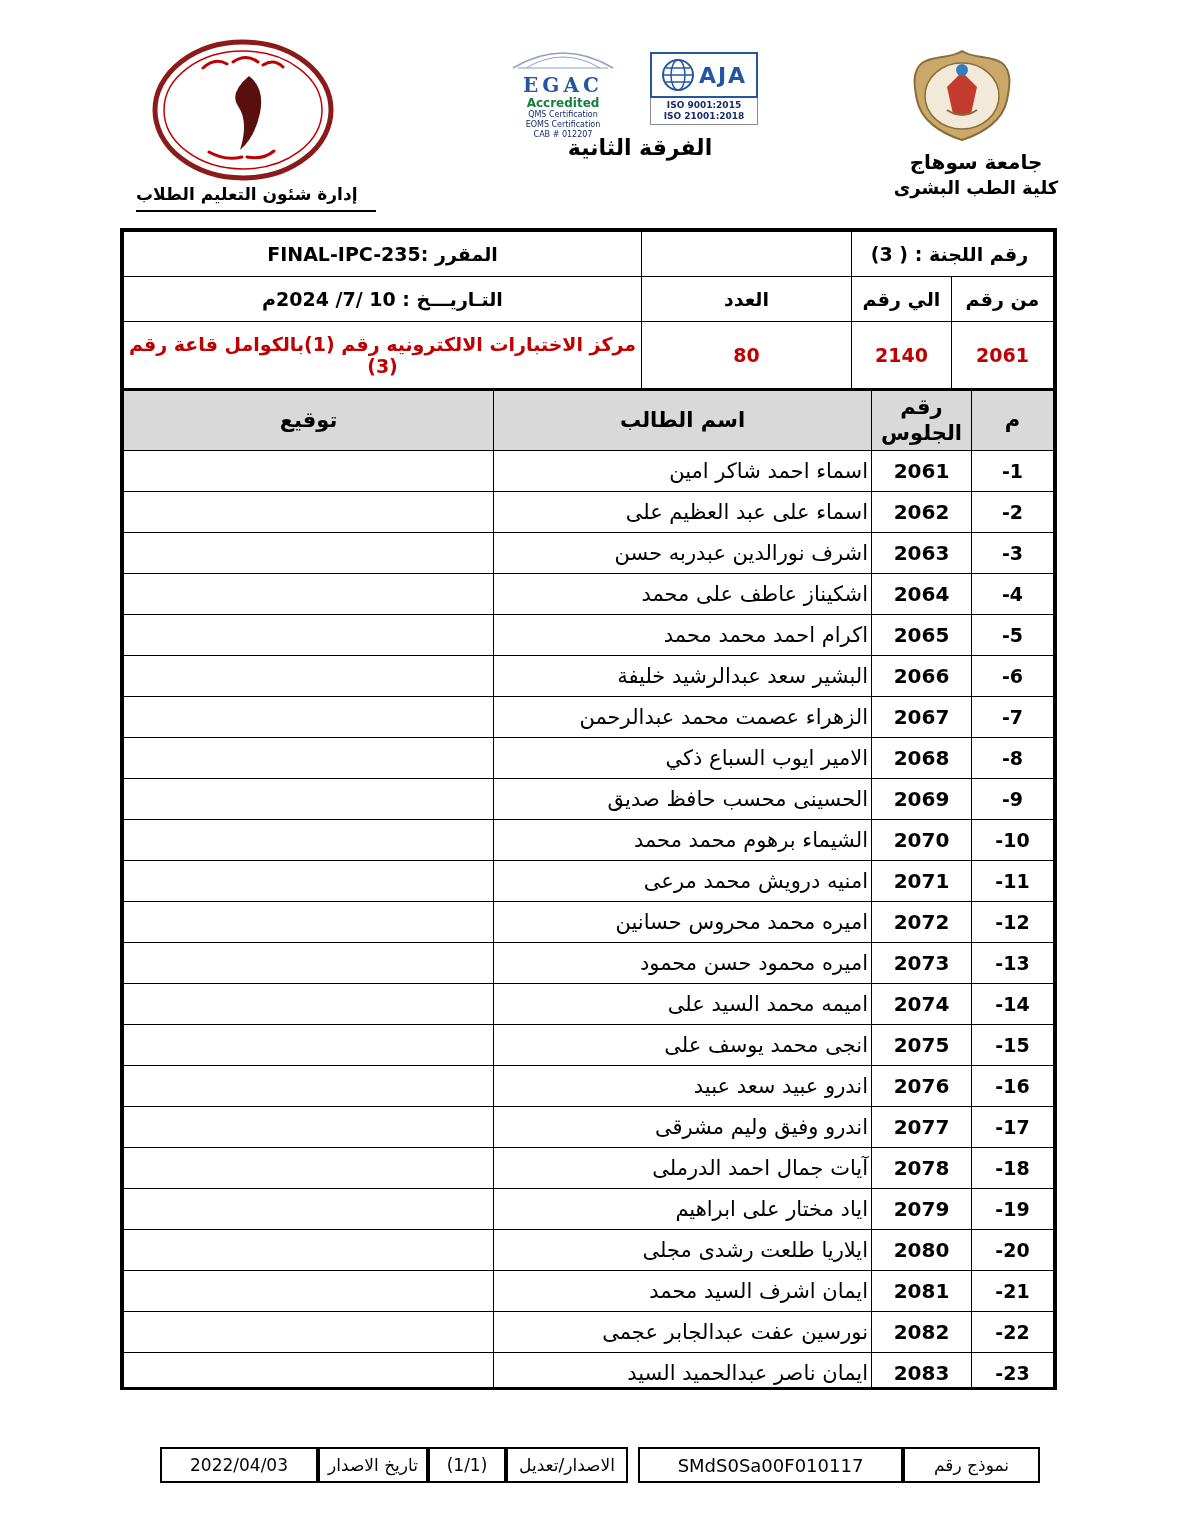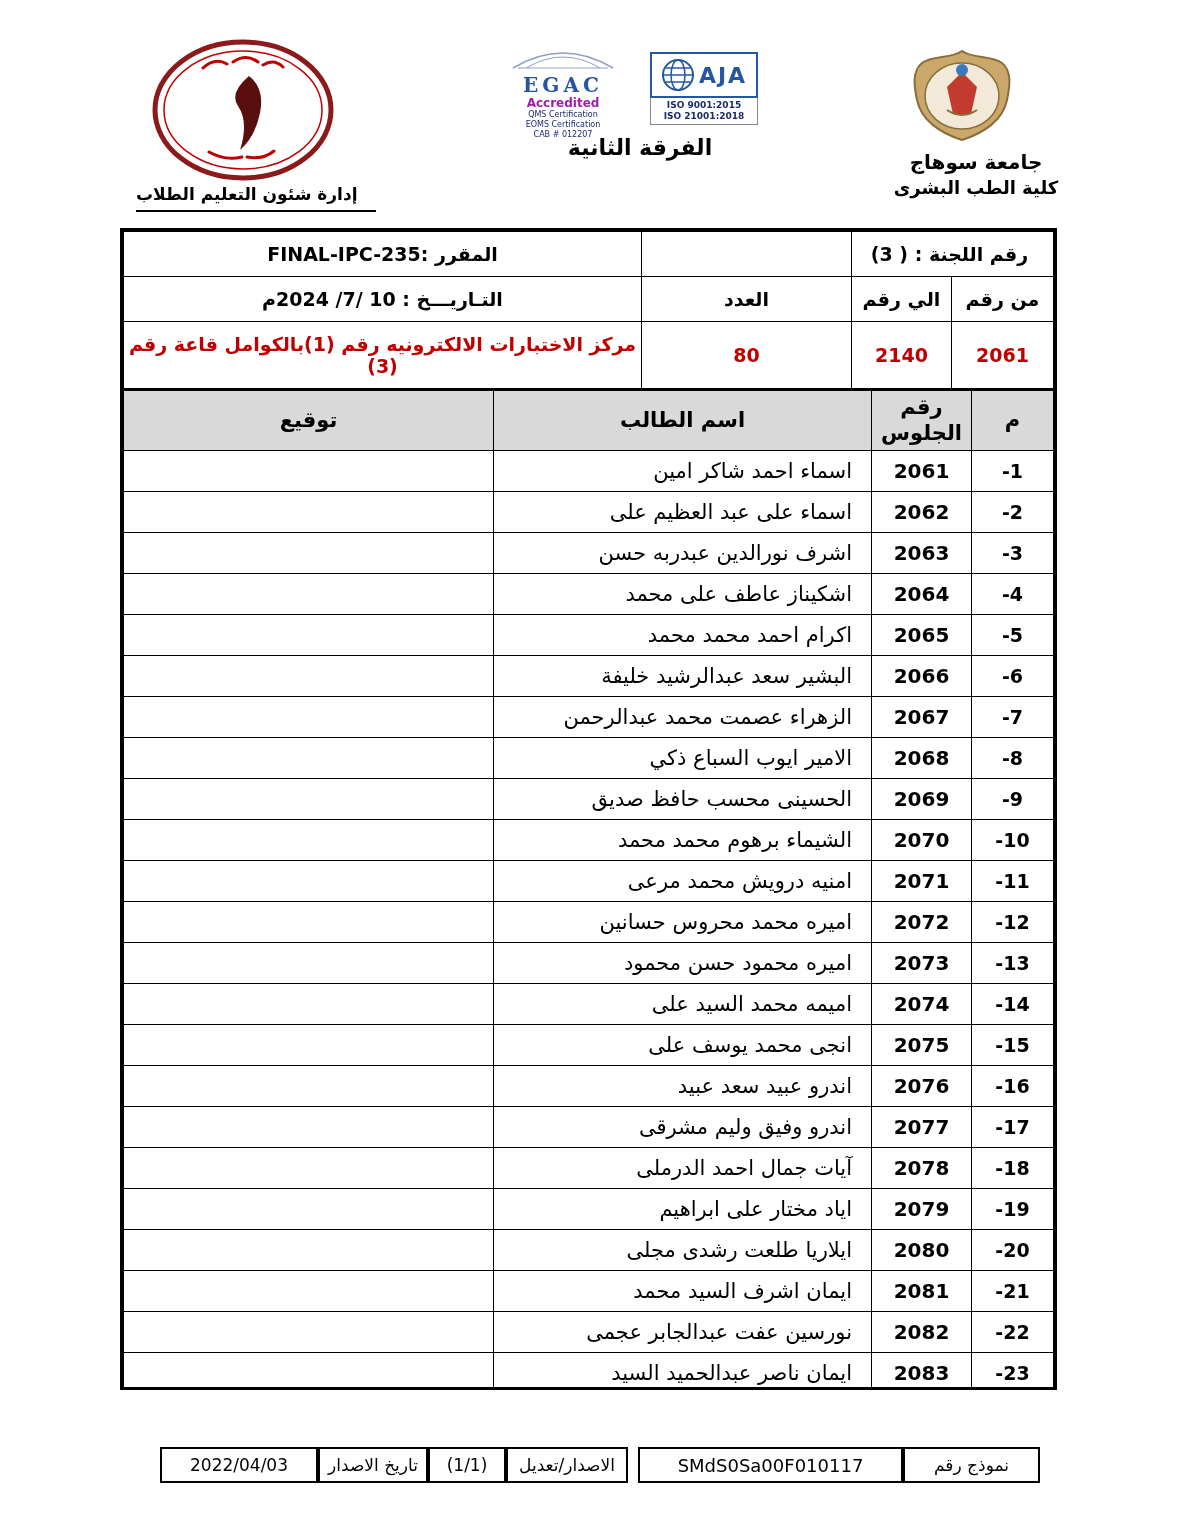--- a/index.html
+++ b/index.html
@@ -8,21 +8,21 @@
   .page { position:relative; width:1187px; height:1536px; background:#fff; overflow:hidden; direction:rtl; }
 
   
   .faculty-logo-wrap { position:absolute; left:148px; top:38px; width:190px; text-align:center; }
   .dept-label { position:absolute; left:136px; top:184px; width:240px; text-align:left;
                 font-size:17px; font-weight:bold; padding-bottom:6px; border-bottom:2px solid #000; }
 
   .egac { position:absolute; left:488px; top:46px; width:150px; text-align:center; direction:ltr; }
   .egac-name { color:#2456A4; font-weight:bold; font-size:20px; letter-spacing:4px;
                font-family:"DejaVu Serif", serif; line-height:22px; }
-  .egac-accred { color:#a21caf; font-size:12px; font-weight:bold; line-height:14px; }
+  .egac-accred { color:#15803d; font-size:12px; font-weight:bold; line-height:14px; }
   .egac-tiny { color:#1A2B6D; font-size:8px; font-weight:normal; line-height:10px; }
 
   .aja { position:absolute; left:650px; top:52px; width:108px; text-align:center; direction:ltr; }
   .aja-box { display:flex; align-items:center; justify-content:center; gap:4px;
              border:2px solid #2456A4; padding:4px 2px; background:#fff; }
   .aja-name { color:#2456A4; font-weight:bold; font-size:22px; letter-spacing:2px; }
   .aja-iso { font-size:9px; font-weight:bold; color:#1A2B6D; border:1px solid #8a8a8a;
              border-top:none; padding:2px 0; line-height:11px; }
 
   .center-titles { position:absolute; left:428px; top:134px; width:424px; text-align:center; }
@@ -50,21 +50,21 @@
   .val { font-size:20px; }
 
   .students-table { border-top:2px solid #000; }
   .students-table th { background:#D9D9D9; border:1px solid #000; font-size:21px;
                        font-weight:bold; line-height:26px; vertical-align:middle; }
   .students-table thead tr { height:60px; }
   .students-table tbody tr { height:41px; }
   .students-table td { border:1px solid #000; vertical-align:middle; }
   .c-index { text-align:center; font-weight:bold; font-size:19px; }
   .c-seat  { text-align:center; font-weight:bold; font-size:20px; }
-  .c-name  { text-align:right; font-size:21px; padding-right:19px; }
+  .c-name  { text-align:right; font-size:21px; padding-right:3px; }
 
   
   .fcell { position:absolute; top:1447px; height:36px; border:2px solid #000; background:#fff;
            display:flex; align-items:center; justify-content:center; font-weight:normal; font-size:17px; }
   .f-form-label  { left:903px; width:137px; }
   .f-form-value  { left:638px; width:265px; direction:ltr; font-size:18px; }
   .f-rev-label   { left:506px; width:122px; }
   .f-rev-value   { left:428px; width:78px; }
   .f-date-label  { left:318px; width:110px; }
   .f-date-value  { left:160px; width:158px; }

